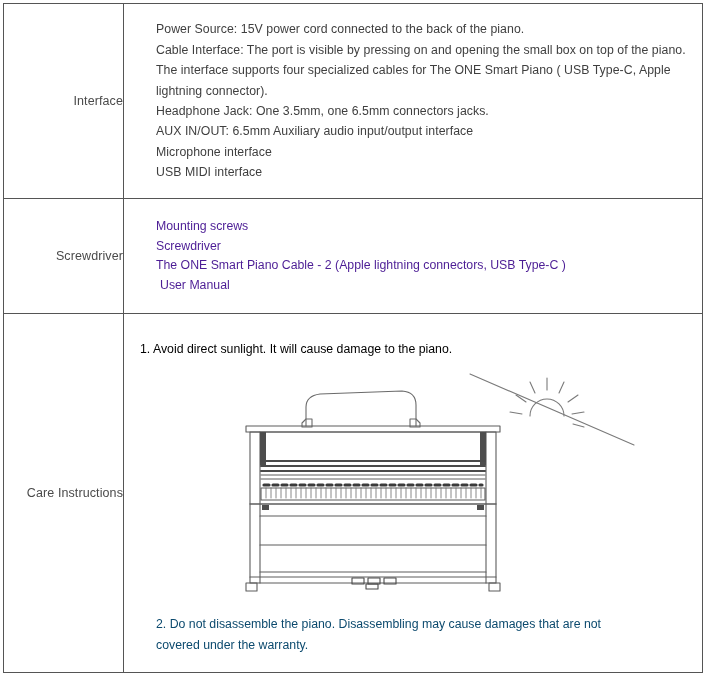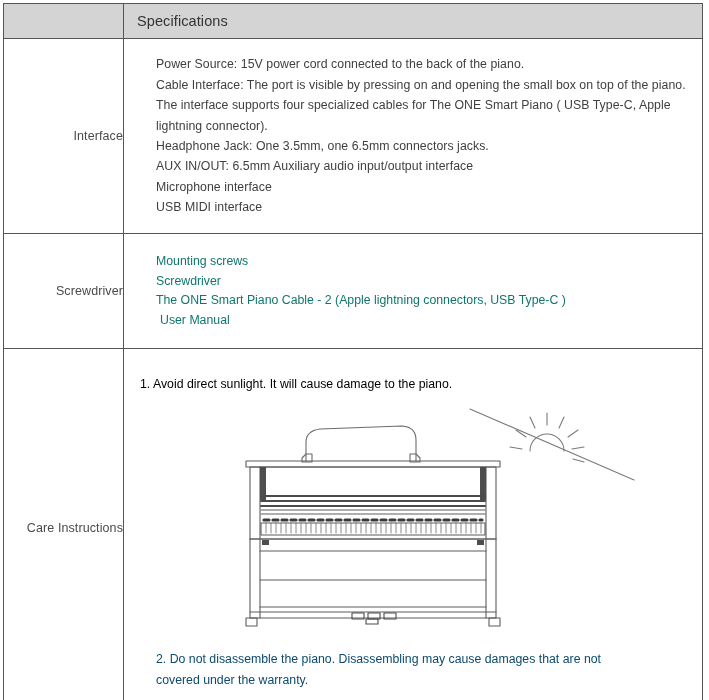--- a/index.html
+++ b/index.html
@@ -70,21 +70,21 @@
     color: #3f3f3f;
     letter-spacing: 0.05px;
     white-space: normal;
   }
   .acc-inner {
     padding: 18px 10px 18px 32px;
   }
   .acc-line {
     font-size: 12.3px;
     line-height: 19.5px;
-    color: #0f766e;
+    color: #4c1d95;
   }
   .acc-line.indented {
     padding-left: 4px;
   }
   .care-inner {
     position: relative;
     padding: 0;
     height: 358px;
   }
   .care-text-top {
@@ -115,28 +115,20 @@
   .row-care td { height: 358px; }
 </style>
 </head>
 <body>
 
 <div id="page">
 
   <table class="spec-table">
     <tbody>
 
-      <tr class="head-row">
-        <td class="col-label head-label">
-          <span></span>
-        </td>
-        <td class="col-body">
-          <div class="head-title">Specifications</div>
-        </td>
-      </tr>
 
       <tr class="row-interface">
         <td class="col-label row-label">Interface</td>
         <td class="col-body body-cell">
           <div class="body-inner">
             <div class="body-line">Power Source: 15V power cord connected to the back of the piano.</div>
             <div class="body-line">Cable Interface: The port is visible by pressing on and opening the small box on top of the piano.</div>
             <div class="body-line">The interface supports four specialized cables for The ONE Smart Piano ( USB Type-C, Apple lightning connector).</div>
             <div class="body-line">Headphone Jack: One 3.5mm, one 6.5mm connectors jacks.</div>
             <div class="body-line">AUX IN/OUT: 6.5mm Auxiliary audio input/output interface</div>

